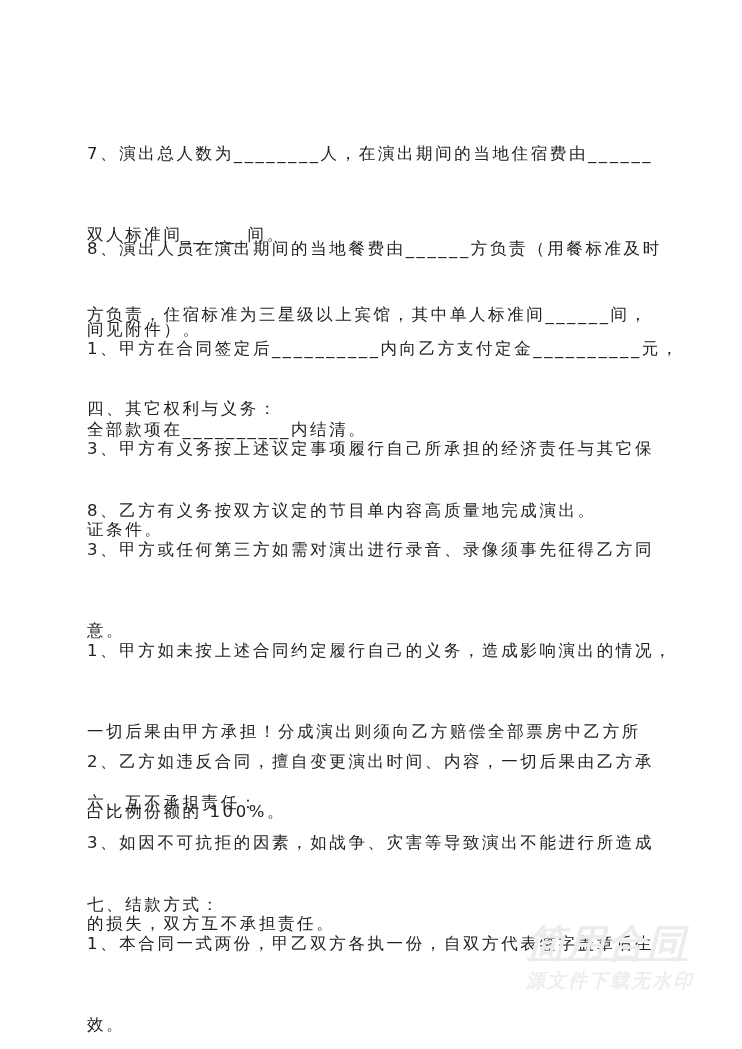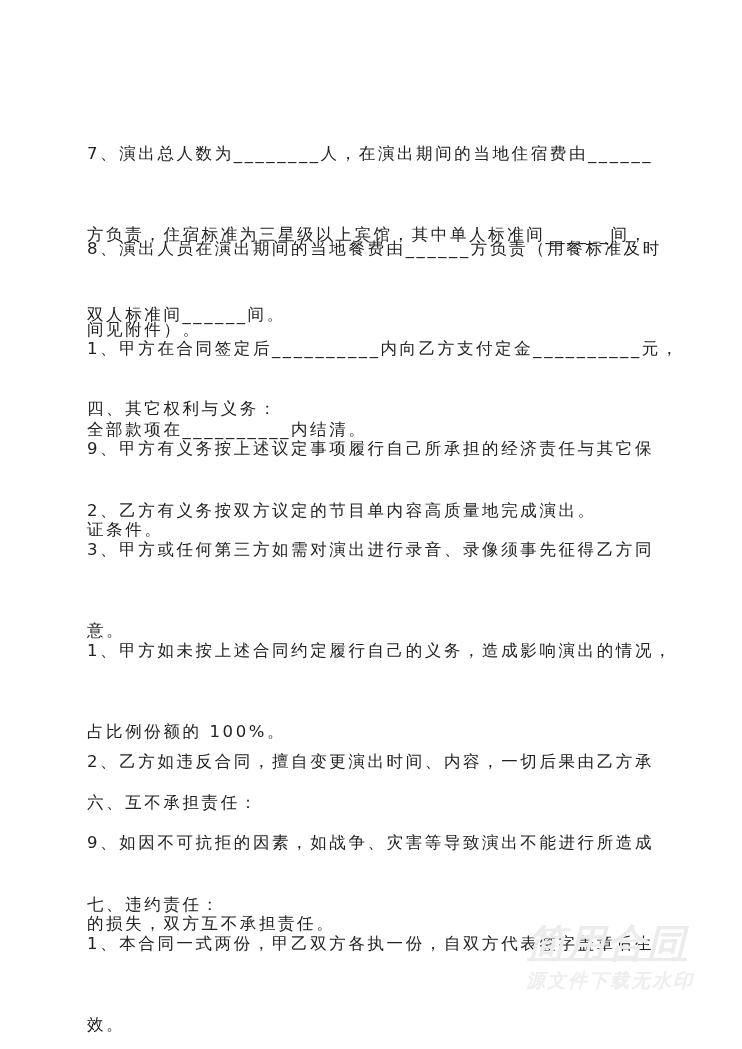--- a/index.html
+++ b/index.html
@@ -26,74 +26,75 @@
     font-family: "DejaVu Sans", sans-serif;
   }
 </style>
 </head>
 <body>
 
 <div class="page">
 
   <div class="para" style="top:88px">
     <span class="line">7、演出总人数为________人，在演出期间的当地住宿费由______</span>
+    <span class="line">双人标准间______间。</span>
     <span class="line">方负责，住宿标准为三星级以上宾馆，其中单人标准间______间，</span>
-    <span class="line">双人标准间______间。</span>
   </div>
 
   <div class="para" style="top:183px">
     <span class="line">8、演出人员在演出期间的当地餐费由______方负责（用餐标准及时</span>
     <span class="line">间见附件）。</span>
   </div>
 
 
   <div class="para" style="top:283px">
     <span class="line">1、甲方在合同签定后__________内向乙方支付定金__________元，</span>
     <span class="line">全部款项在__________内结清。</span>
   </div>
 
   <div class="para" style="top:343px">
     <span class="line">四、其它权利与义务：</span>
   </div>
 
   <div class="para" style="top:383px">
-    <span class="line">9、甲方有义务按上述议定事项履行自己所承担的经济责任与其它保</span>
+    <span class="line">3、甲方有义务按上述议定事项履行自己所承担的经济责任与其它保</span>
     <span class="line">证条件。</span>
   </div>
 
   <div class="para" style="top:445px">
-    <span class="line">2、乙方有义务按双方议定的节目单内容高质量地完成演出。</span>
+    <span class="line">8、乙方有义务按双方议定的节目单内容高质量地完成演出。</span>
   </div>
 
   <div class="para" style="top:484px">
     <span class="line">3、甲方或任何第三方如需对演出进行录音、录像须事先征得乙方同</span>
     <span class="line">意。</span>
   </div>
 
 
   <div class="para" style="top:585px">
     <span class="line">1、甲方如未按上述合同约定履行自己的义务，造成影响演出的情况，</span>
+    <span class="line">一切后果由甲方承担！分成演出则须向乙方赔偿全部票房中乙方所</span>
     <span class="line">占比例份额的 100%。</span>
   </div>
 
   <div class="para" style="top:696px">
     <span class="line">2、乙方如违反合同，擅自变更演出时间、内容，一切后果由乙方承</span>
   </div>
 
   <div class="para" style="top:737px">
     <span class="line">六、互不承担责任：</span>
   </div>
 
   <div class="para" style="top:777px">
-    <span class="line">9、如因不可抗拒的因素，如战争、灾害等导致演出不能进行所造成</span>
+    <span class="line">3、如因不可抗拒的因素，如战争、灾害等导致演出不能进行所造成</span>
     <span class="line">的损失，双方互不承担责任。</span>
   </div>
 
   <div class="para" style="top:839px">
-    <span class="line">七、违约责任：</span>
+    <span class="line">七、结款方式：</span>
   </div>
 
   <div class="para" style="top:878px">
     <span class="line">1、本合同一式两份，甲乙双方各执一份，自双方代表签字盖章后生</span>
     <span class="line">效。</span>
   </div>
 
   <div class="wm1">简用合同</div>
   <div class="wm2">源文件下载无水印</div>
 </div>

